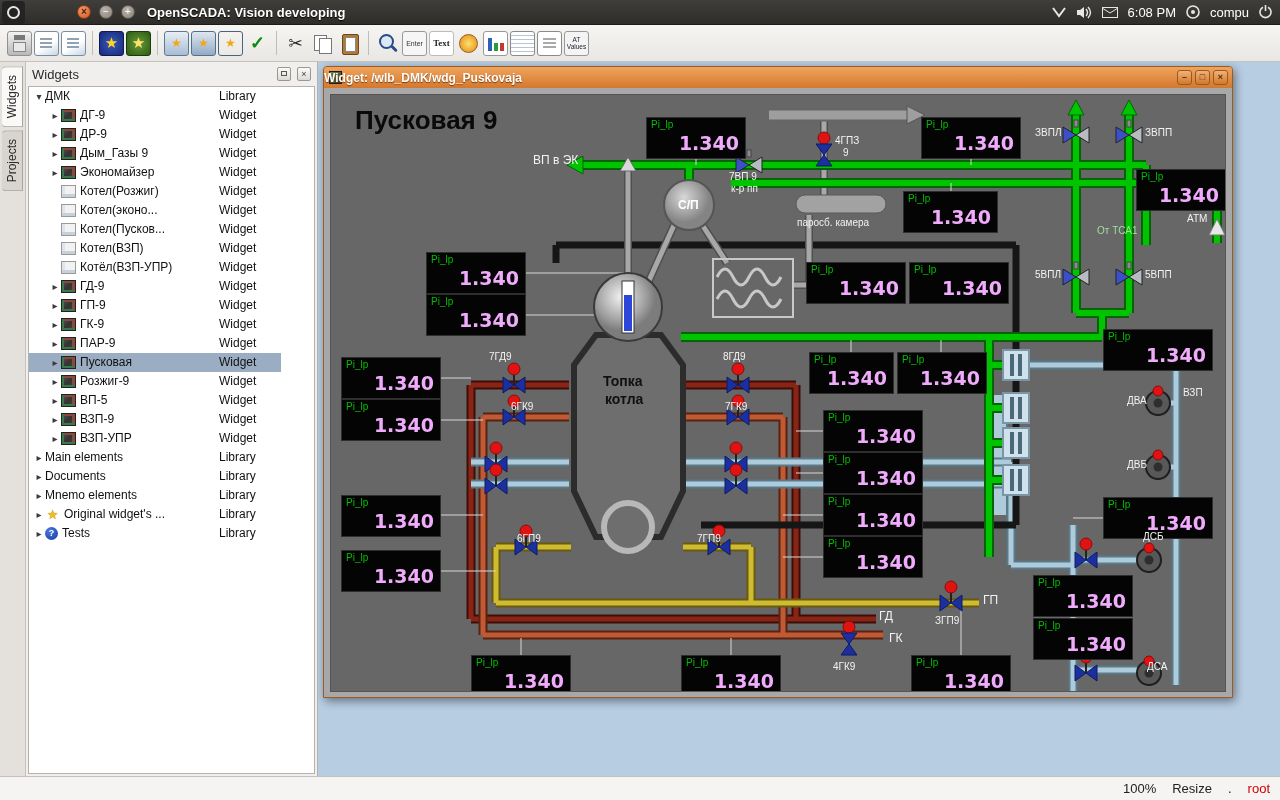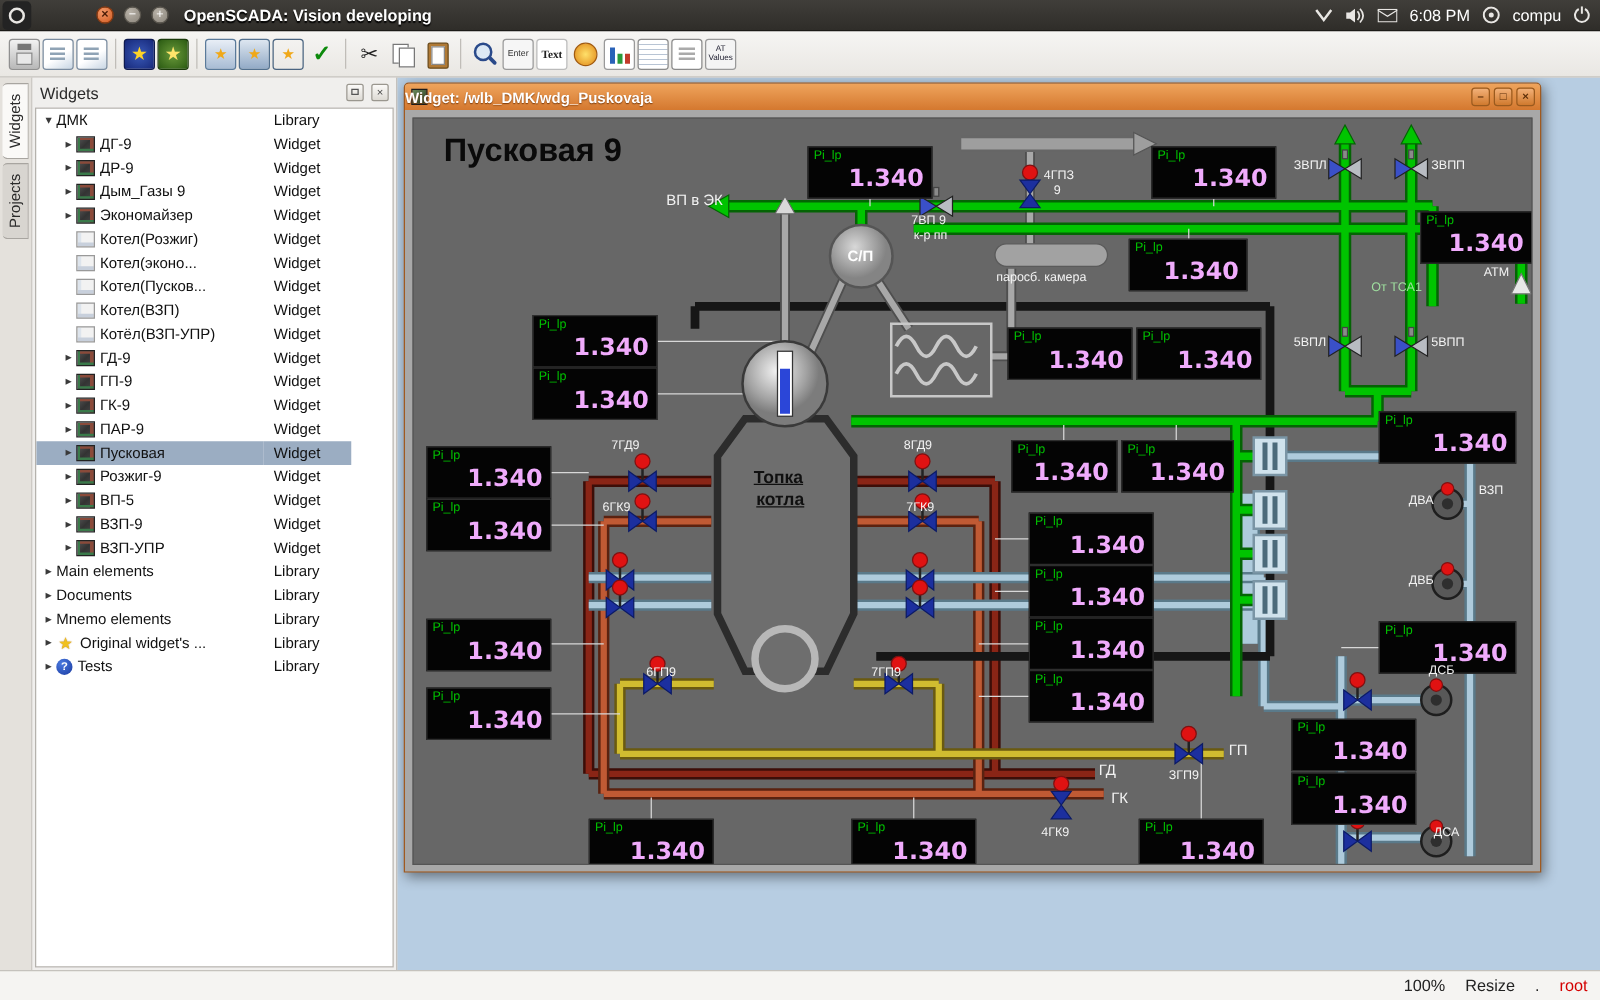--- a/index.html
+++ b/index.html
@@ -99,21 +99,21 @@
 
   
   .pidisp{position:absolute;background:#040404;border:1px solid #2e2e2e;height:42px;overflow:hidden;}
   .pilabel{color:#00c000;font-size:10px;padding:2px 0 0 4px;line-height:10px;}
   .pival{color:#f0abfc;font-size:19px;font-weight:bold;text-align:right;padding-right:6px;line-height:26px;font-family:"DejaVu Sans",sans-serif;}
   .dlabel{position:absolute;white-space:nowrap;}
   .l-h1{font-size:26px;font-weight:bold;color:#0a0a0a;}
   .l-w{font-size:12px;color:#f2f2f2;}
   .l-ws{font-size:10px;color:#f2f2f2;}
   .l-gs{font-size:10px;color:#9fdf9f;}
-  .l-blk{font-size:14px;font-weight:bold;color:#101010;text-decoration:underline;}
+  .l-blk{font-size:14px;font-weight:bold;color:#101010;}
   .l-sp{font-size:12px;font-weight:bold;color:#fff;}
 
   
   #statusbar{position:absolute;left:0;bottom:0;width:1280px;height:24px;background:#f5f4f2;border-top:1px solid #c5c2bd;display:flex;align-items:center;justify-content:flex-end;font-size:13px;color:#222;padding-right:10px;gap:16px;}
   #status-user{color:#d40000;}
 </style>
 </head>
 <body>
 
 <div id="screen">
@@ -641,21 +641,21 @@
                 <div class="dlabel l-ws" style="left: 704px; top: 32px;">ЗВПЛ</div>
                 <div class="dlabel l-ws" style="left: 814px; top: 32px;">ЗВПП</div>
                 <div class="dlabel l-gs" style="left: 766px; top: 130px;">От ТСА1</div>
                 <div class="dlabel l-ws" style="left: 704px; top: 174px;">5ВПЛ</div>
                 <div class="dlabel l-ws" style="left: 814px; top: 174px;">5ВПП</div>
                 <div class="dlabel l-ws" style="left: 856px; top: 118px;">АТМ</div>
                 <div class="dlabel l-blk" style="left: 272px; top: 278px;">Топка</div>
                 <div class="dlabel l-blk" style="left: 274px; top: 296px;">котла</div>
                 <div class="dlabel l-ws" style="left: 158px; top: 256px;">7ГД9</div>
                 <div class="dlabel l-ws" style="left: 392px; top: 256px;">8ГД9</div>
-                <div class="dlabel l-ws" style="left: 151px; top: 306px;">6ГК9</div>
+                <div class="dlabel l-ws" style="left: 180px; top: 306px;">6ГК9</div>
                 <div class="dlabel l-ws" style="left: 394px; top: 306px;">7ГК9</div>
                 <div class="dlabel l-ws" style="left: 186px; top: 438px;">6ГП9</div>
                 <div class="dlabel l-ws" style="left: 366px; top: 438px;">7ГП9</div>
                 <div class="dlabel l-w" style="left: 548px; top: 514px;">ГД</div>
                 <div class="dlabel l-w" style="left: 558px; top: 536px;">ГК</div>
                 <div class="dlabel l-w" style="left: 652px; top: 498px;">ГП</div>
                 <div class="dlabel l-ws" style="left: 604px; top: 520px;">ЗГП9</div>
                 <div class="dlabel l-ws" style="left: 502px; top: 566px;">4ГК9</div>
                 <div class="dlabel l-ws" style="left: 796px; top: 300px;">ДВА</div>
                 <div class="dlabel l-ws" style="left: 852px; top: 292px;">ВЗП</div>

